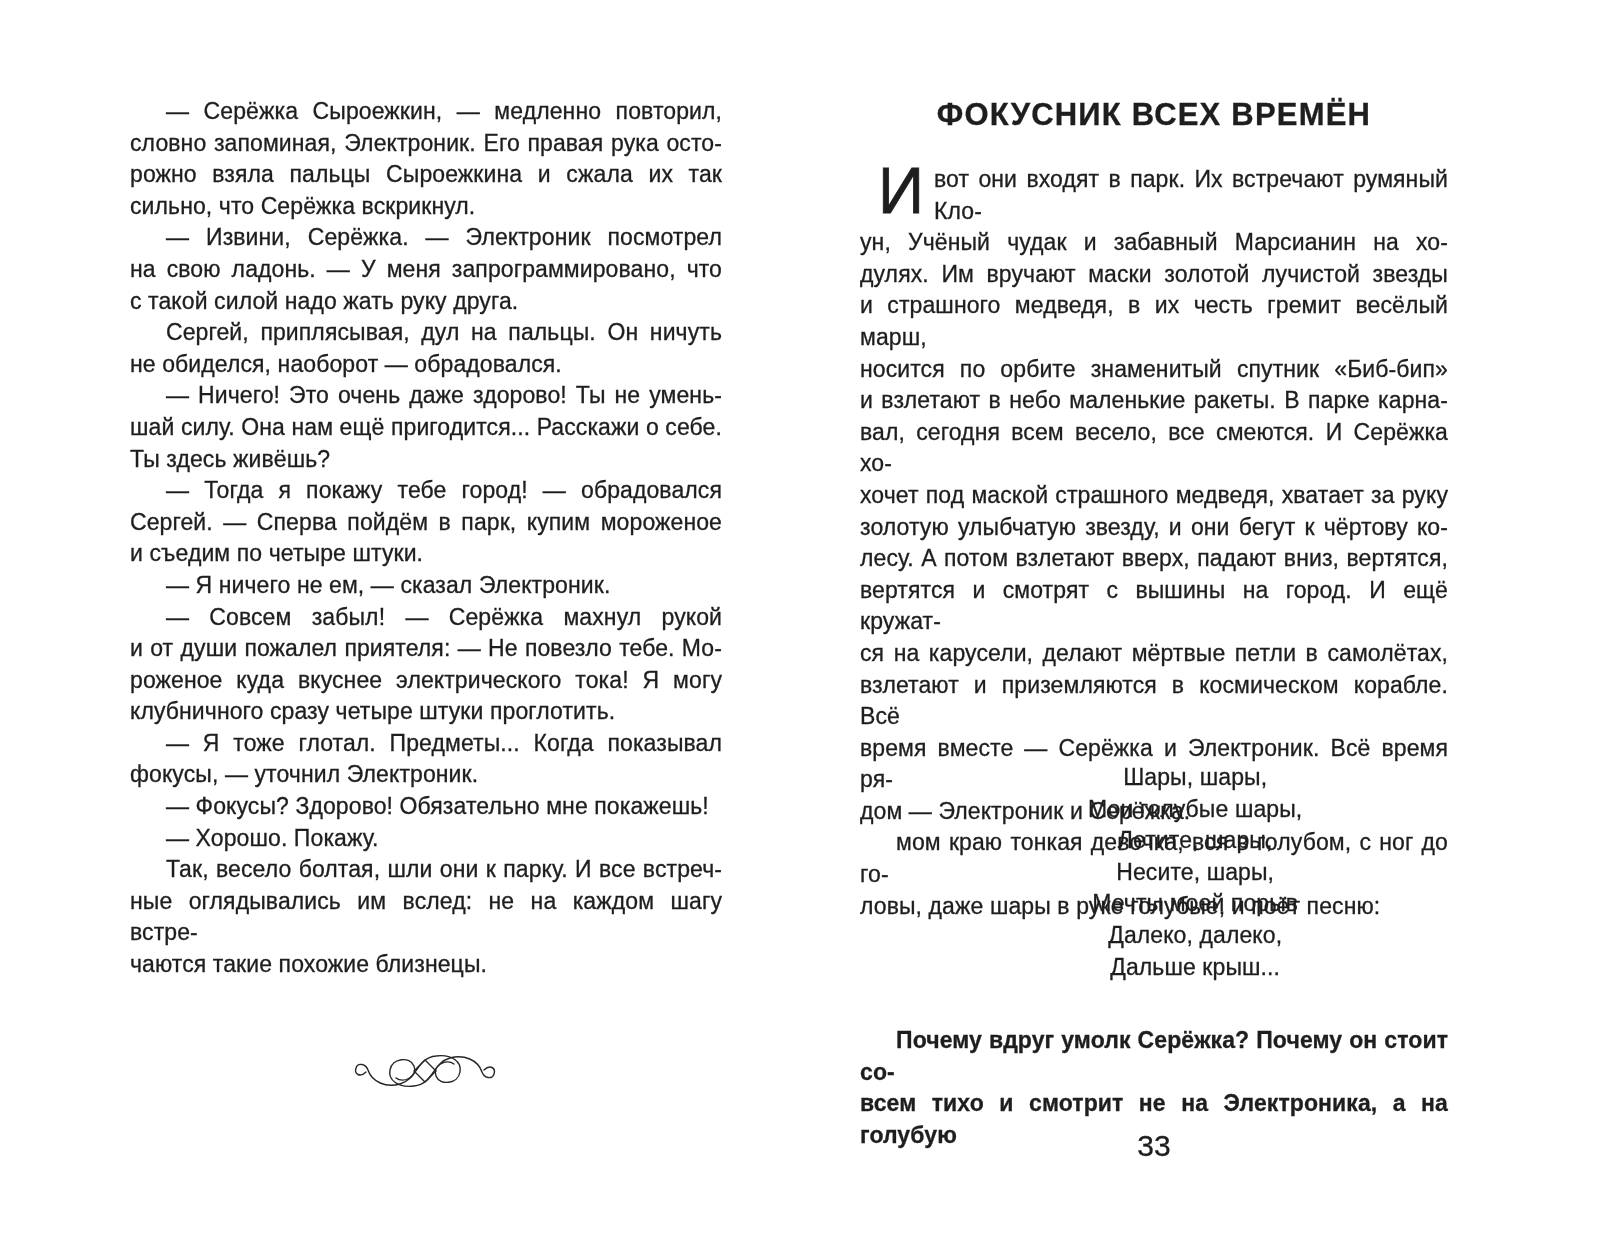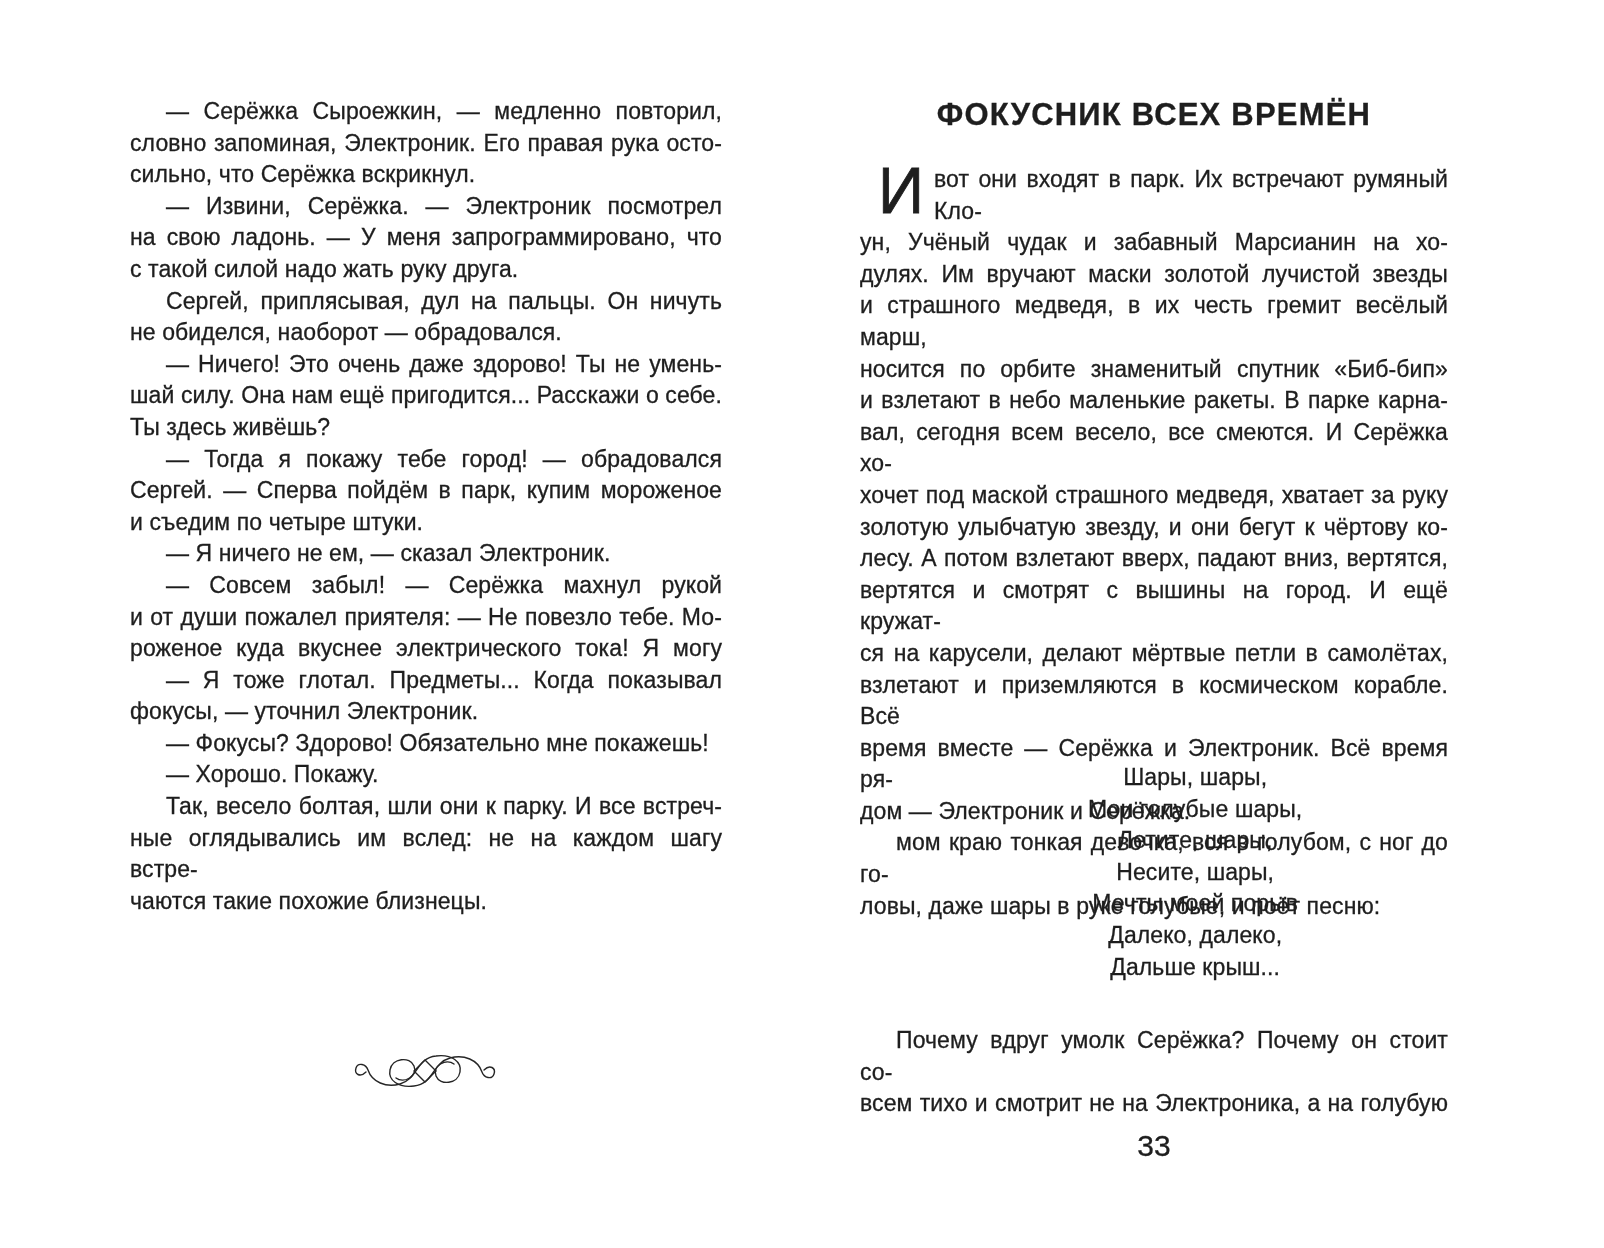--- a/index.html
+++ b/index.html
@@ -8,21 +8,21 @@
     background:#ffffff;
     position:relative;
     font-family:"Liberation Sans","DejaVu Sans",sans-serif;
     color:#1e1e1e;
     -webkit-text-stroke:0.3px currentColor;
     overflow:hidden;
   }
   .text-col{position:absolute;}
   .left-col{left:130px;top:96px;width:592px;}
   .right-col{left:860px;top:164px;width:588px;}
-  .closing-col{left:860px;top:1025px;width:588px;}
+  .closing-col{left:860px;top:1025px;width:588px;font-weight:bold;}
   .line{
     font-size:23px;
     line-height:31.6px;
     text-align:justify;
     text-align-last:justify;
     letter-spacing:0.1px;
   }
   .line.last{text-align-last:left;}
   .para.indent .line:first-child{text-indent:36px;}
   .chapter-title{
@@ -47,20 +47,21 @@
   .ornament svg{width:100%;height:100%;display:block;}
 </style>
 </head>
 <body>
 
 <section>
   <div class="text-col left-col">
       <div class="para indent">
         <div class="line">— Серёжка Сыроежкин, — медленно повторил,</div>
         <div class="line">словно запоминая, Электроник. Его правая рука осто-</div>
+        <div class="line">рожно взяла пальцы Сыроежкина и сжала их так</div>
         <div class="line last">сильно, что Серёжка вскрикнул.</div>
       </div>
       <div class="para indent">
         <div class="line">— Извини, Серёжка. — Электроник посмотрел</div>
         <div class="line">на свою ладонь. — У меня запрограммировано, что</div>
         <div class="line last">с такой силой надо жать руку друга.</div>
       </div>
       <div class="para indent">
         <div class="line">Сергей, приплясывая, дул на пальцы. Он ничуть</div>
         <div class="line last">не обиделся, наоборот — обрадовался.</div>
@@ -75,20 +76,21 @@
         <div class="line">Сергей. — Сперва пойдём в парк, купим мороженое</div>
         <div class="line last">и съедим по четыре штуки.</div>
       </div>
       <div class="para indent">
         <div class="line last">— Я ничего не ем, — сказал Электроник.</div>
       </div>
       <div class="para indent">
         <div class="line">— Совсем забыл! — Серёжка махнул рукой</div>
         <div class="line">и от души пожалел приятеля: — Не повезло тебе. Мо-</div>
         <div class="line">роженое куда вкуснее электрического тока! Я могу</div>
+        <div class="line last">клубничного сразу четыре штуки проглотить.</div>
       </div>
       <div class="para indent">
         <div class="line">— Я тоже глотал. Предметы... Когда показывал</div>
         <div class="line last">фокусы, — уточнил Электроник.</div>
       </div>
       <div class="para indent">
         <div class="line last">— Фокусы? Здорово! Обязательно мне покажешь!</div>
       </div>
       <div class="para indent">
         <div class="line last">— Хорошо. Покажу.</div>

